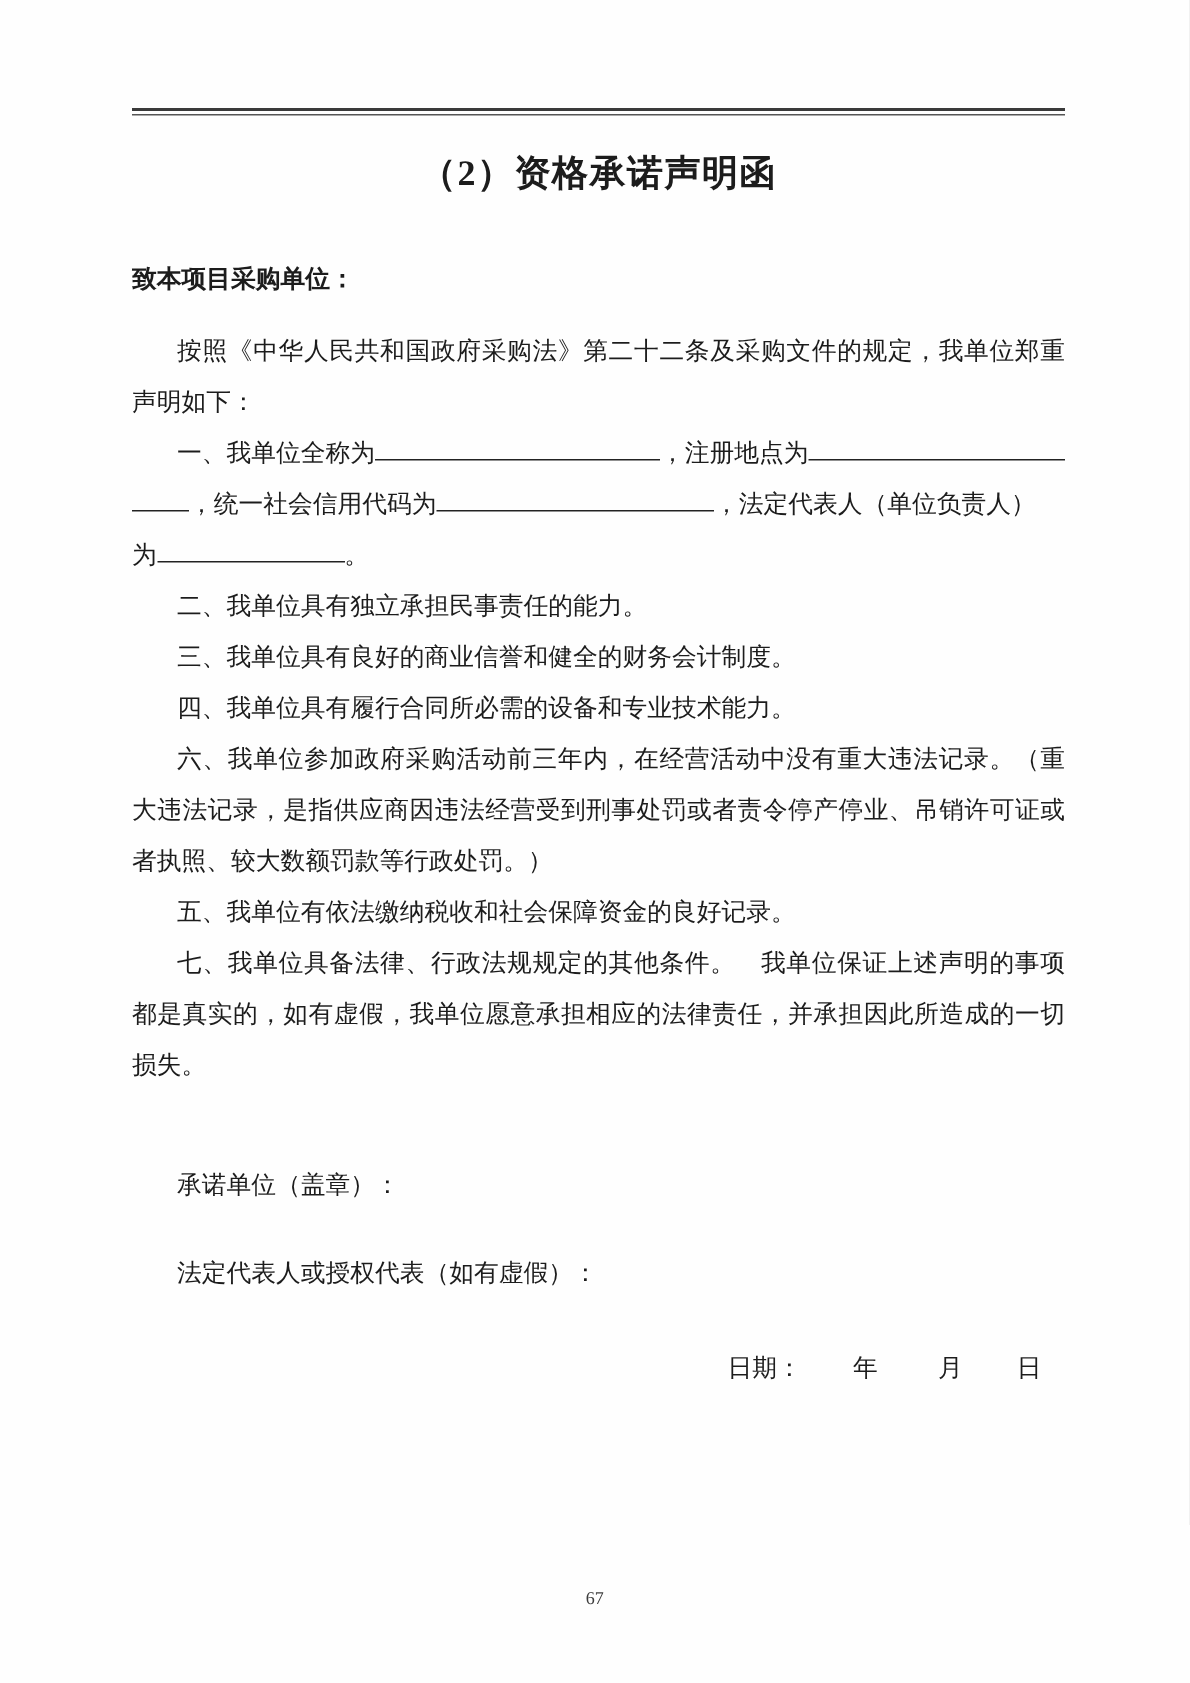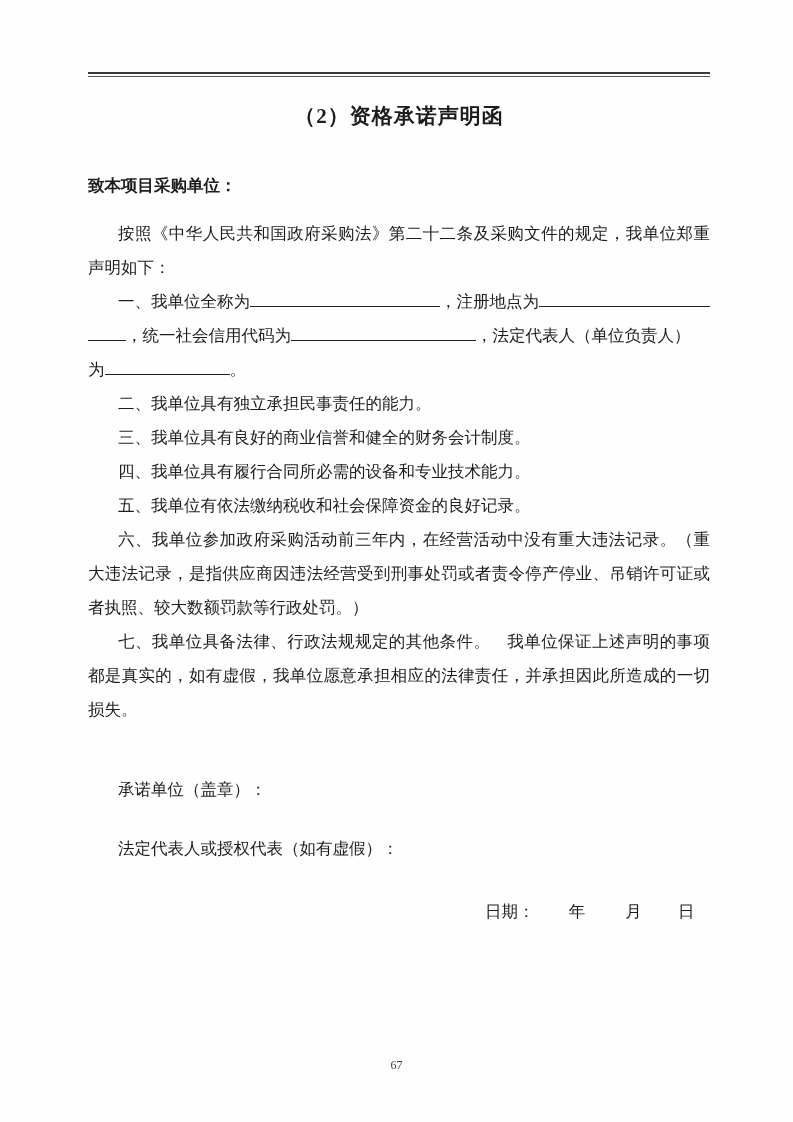--- a/index.html
+++ b/index.html
@@ -24,21 +24,21 @@
   }
   .rule {
     margin-top: 72px;
     height: 2px;
     border-top: 2px solid #3a3a3a;
     border-bottom: 1px solid #555;
   }
   .title {
     margin-top: 24px;
     text-align: center;
-    font-size: 21px;
+    font-size: 24px;
     font-weight: bold;
     line-height: 30px;
     letter-spacing: 1px;
   }
   .salutation {
     margin-top: 38px;
     font-weight: bold;
   }
   .para {
     text-align: justify;
@@ -112,22 +112,22 @@
 
     <div class="fline">
       <span class="txt">为</span>
       <span class="blank" style="width:125px"></span>
       <span class="txt">。</span>
     </div>
 
     <div class="para">二、我单位具有独立承担民事责任的能力。</div>
     <div class="para">三、我单位具有良好的商业信誉和健全的财务会计制度。</div>
     <div class="para">四、我单位具有履行合同所必需的设备和专业技术能力。</div>
+    <div class="para">六、我单位参加政府采购活动前三年内，在经营活动中没有重大违法记录。（重大违法记录，是指供应商因违法经营受到刑事处罚或者责令停产停业、吊销许可证或者执照、较大数额罚款等行政处罚。）</div>
     <div class="para">五、我单位有依法缴纳税收和社会保障资金的良好记录。</div>
-    <div class="para">六、我单位参加政府采购活动前三年内，在经营活动中没有重大违法记录。（重大违法记录，是指供应商因违法经营受到刑事处罚或者责令停产停业、吊销许可证或者执照、较大数额罚款等行政处罚。）</div>
     <div class="para">七、我单位具备法律、行政法规规定的其他条件。　我单位保证上述声明的事项都是真实的，如有虚假，我单位愿意承担相应的法律责任，并承担因此所造成的一切损失。</div>
 
     <div class="sig-unit">承诺单位（盖章）：</div>
 
     <div class="sig-rep">法定代表人或授权代表（如有虚假）：</div>
 
     <div class="date-line">
       <span>日期：</span>
       <span class="gap-year">年</span>
       <span class="gap-month">月</span>

